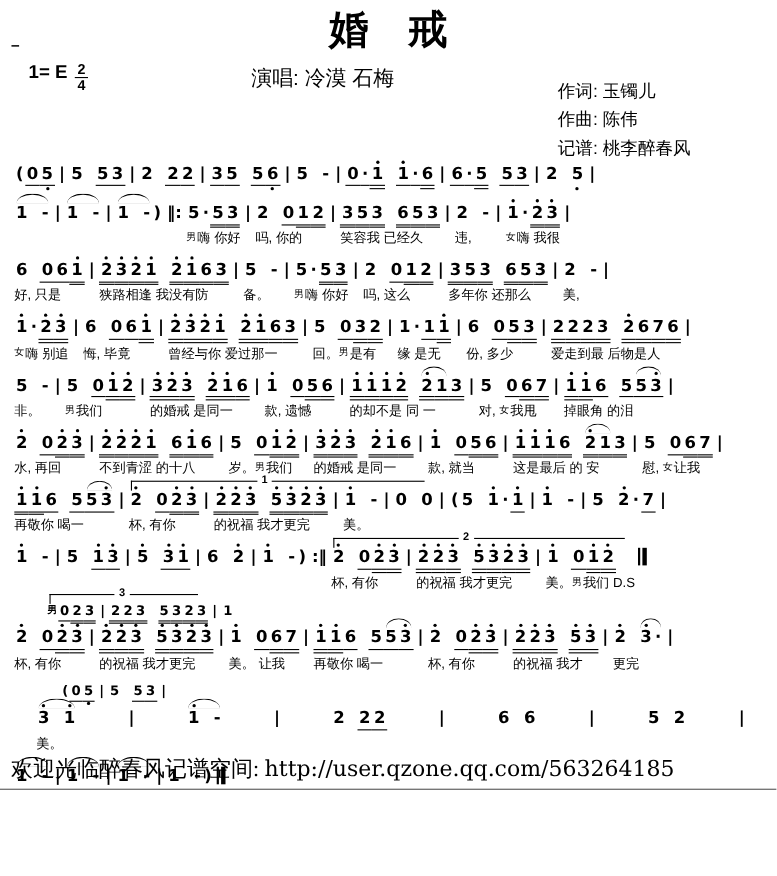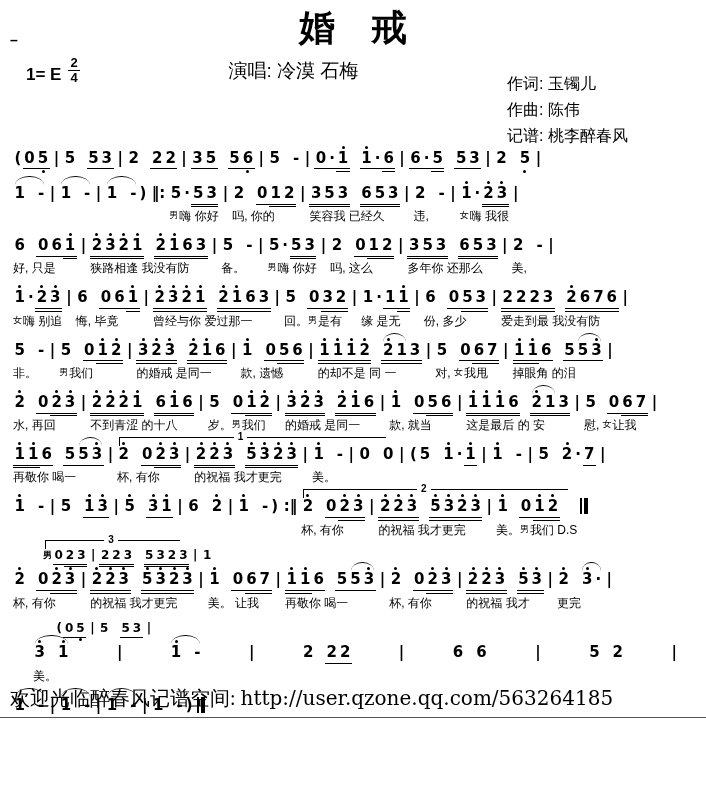--- a/index.html
+++ b/index.html
@@ -7,21 +7,21 @@
        font-family:"Liberation Sans",sans-serif;}
   .sheet{padding:2px 8px 0 8px;position:relative;}
 
   .corner-dash{position:absolute;left:10px;top:32px;font-weight:bold;font-size:14px;}
 
   .title{text-align:center;font-size:36px;font-weight:bold;margin-top:6px;line-height:1.1;
          font-family:"DejaVu Sans",sans-serif;}
 
   .meta{display:flex;justify-content:space-between;align-items:flex-start;
         padding:2px 6px 0 18px;height:88px;}
-  .key{font-size:17px;font-weight:bold;display:flex;align-items:flex-end;gap:7px;margin-top:6px;}
+  .key{font-size:17px;font-weight:bold;display:flex;align-items:flex-start;gap:7px;margin-top:6px;}
   .frac{display:inline-flex;flex-direction:column;align-items:center;font-size:13px;
         font-weight:bold;line-height:1.05;}
   .frac .fnum{border-bottom:1.7px solid #000;padding:0 2px 1px 2px;}
   .perf{font-size:19px;margin-top:8px;}
   .credits{font-size:16px;line-height:1.65;min-width:185px;margin-top:21px;}
 
   
   .music{margin-top:4px;}
   .line{display:flex;align-items:flex-start;margin:12px 0 0 0;padding-left:4px;}
   .line.small{margin-bottom:-9px;margin-top:10px;}
@@ -284,21 +284,21 @@
         </div>
         <div class="measure">
           <div class="nrow"><span class="n">6</span><span class="n sp"></span><span class="n u1">0</span><span class="n u2">5</span><span class="n u2">3</span></div>
           <div class="lrow">份, 多少</div>
         </div>
         <div class="measure">
           <div class="nrow"><span class="n bart">|</span></div>
         </div>
         <div class="measure">
           <div class="nrow"><span class="n u2">2</span><span class="n u2">2</span><span class="n u2">2</span><span class="n u2">3</span><span class="n sp"></span><span class="n u2 hi">2</span><span class="n u2">6</span><span class="n u2">7</span><span class="n u2">6</span></div>
-          <div class="lrow">爱走到最 我没有防</div>
+          <div class="lrow">爱走到最 后物是人</div>
         </div>
         <div class="measure">
           <div class="nrow"><span class="n bart">|</span></div>
         </div>
       </div>
       <div class="line">
         <div class="measure">
           <div class="nrow"><span class="n">5</span><span class="n sp"></span><span class="n">-</span></div>
           <div class="lrow">非。</div>
         </div>

